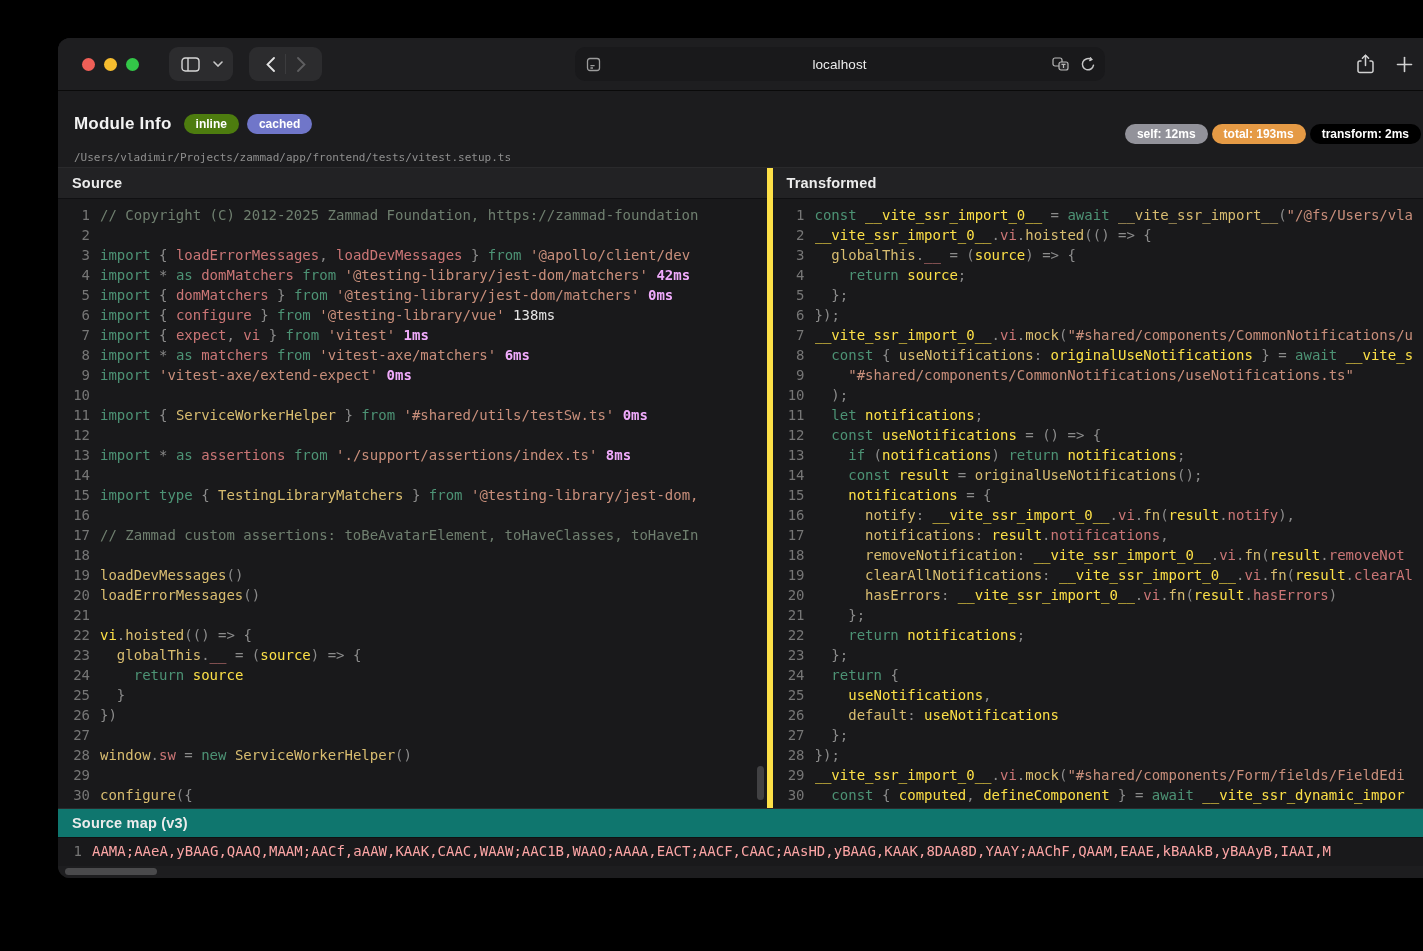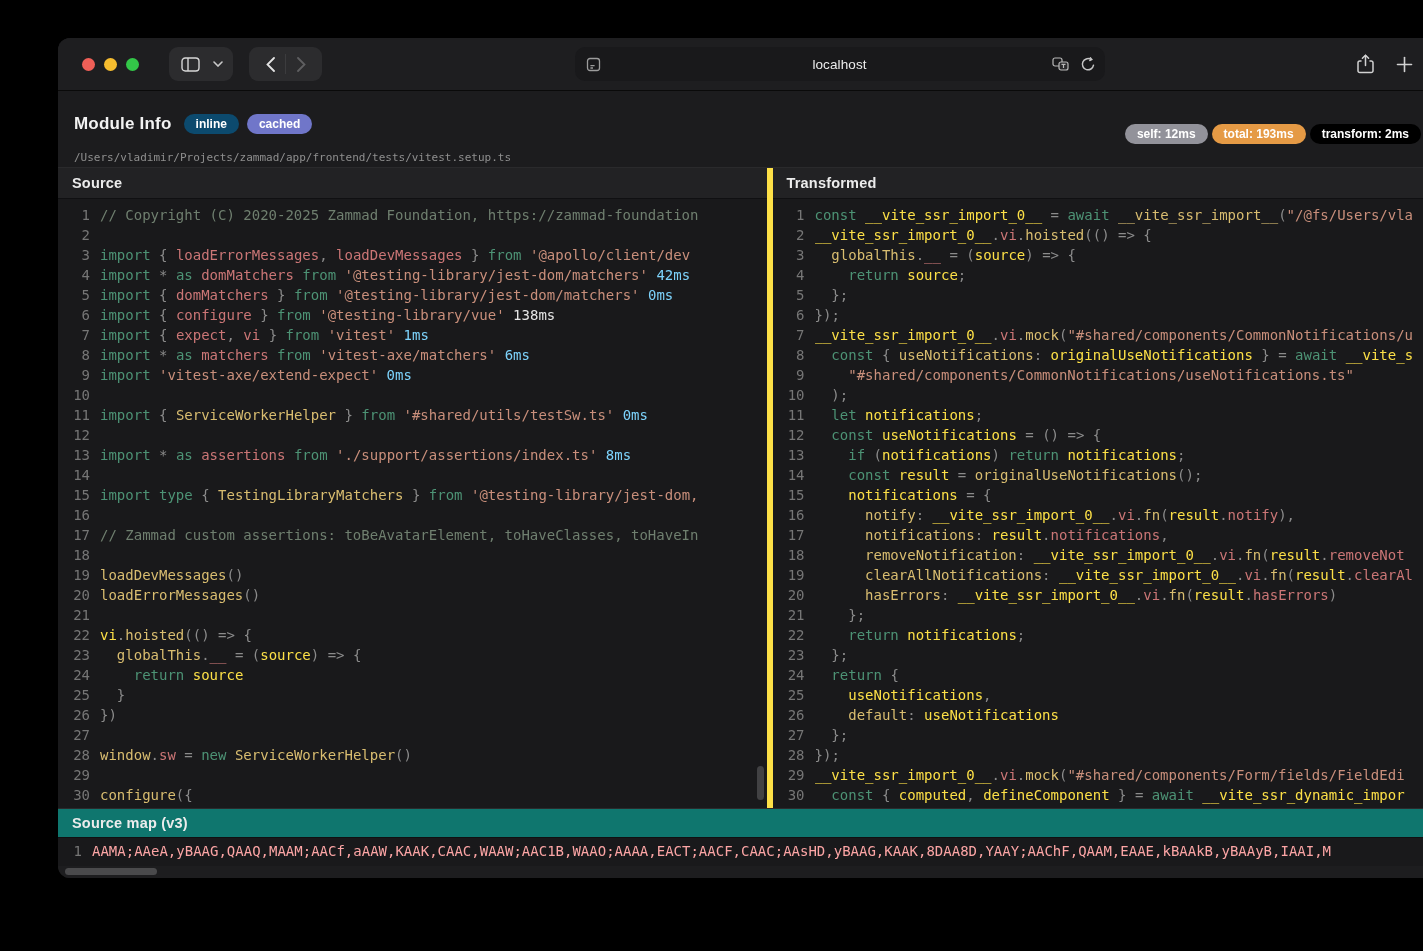--- a/index.html
+++ b/index.html
@@ -77,21 +77,21 @@
   }
   .line{display:flex;height:20px;white-space:pre;}
   .ln{flex:0 0 24px;text-align:right;color:#767676;margin-right:10px;user-select:none;}
   .cd{flex:1 1 auto;overflow:hidden;}
   
   .tk{color:#4d9375;}        
   .ts{color:#c98f7b;}        
   .tf{color:#d9bd70;}        
   .tp{color:#cb7676;}        
   .tv{color:#fde047;}        
-  .tm{color:#7dd3fc;}        
+  .tm{color:#f0abfc;font-weight:bold;}        
   .tw{color:#e5e5e5;}        
   .tc{color:#6f7f6f;}        
   .tu{color:#8b8b8b;}        
   .tmap{color:#fca5a5;}
   
   .vthumb{position:absolute;width:7px;border-radius:4px;background:#414143;right:3px;}
   .vthumb.src{bottom:8px;height:34px;}
   .vthumb.tr{top:5px;height:72px;}
   
   .map-header{
@@ -186,21 +186,21 @@
         <rect x="5.5" y="1.5" width="13" height="11" rx="2.4"></rect>
           <path d="M14.5 16.5H3.3A1.8 1.8 0 0 1 1.5 14.7V5.5"></path>
       </svg>
     </div>
   </div>
 
   <div class="mod-header">
     <div class="mod-row">
       <span class="mod-title">Module Info</span>
       <span id="mod-badges">
-          <span class="badge" style="background: #0c4a6e;">inline</span>
+          <span class="badge" style="background: #4d7c0f;">inline</span>
           <span class="badge" style="background: rgb(112, 118, 201);">cached</span>
         </span>
       <span id="mod-stats">
           <span class="badge" style="background: rgb(146, 146, 154);">self: 12ms</span>
           <span class="badge" style="background: rgb(229, 154, 69);">total: 193ms</span>
           <span class="badge" style="background: #000000;">transform: 2ms</span>
         </span>
       <span class="close-btn">
         <svg class="icn" width="14" height="14" viewBox="0 0 14 14" stroke="#d8d8d8" stroke-width="1.3" stroke-linecap="round">
             <line x1="1" y1="1" x2="13" y2="13"></line>
@@ -208,21 +208,21 @@
           </svg>
       </span>
     </div>
     <div class="mod-path">/Users/vladimir/Projects/zammad/app/frontend/tests/vitest.setup.ts</div>
   </div>
 
   <div class="panels">
     <div class="panel">
       <div class="panel-header">Source</div>
       <div class="panel-body" id="src-code">
-          <div class="line"><span class="ln">1</span><span class="cd"><span class="tc">// Copyright (C) 2020-2025 Zammad Foundation, https://zammad-foundation</span></span></div>
+          <div class="line"><span class="ln">1</span><span class="cd"><span class="tc">// Copyright (C) 2012-2025 Zammad Foundation, https://zammad-foundation</span></span></div>
           <div class="line"><span class="ln">2</span><span class="cd"></span></div>
           <div class="line"><span class="ln">3</span><span class="cd"><span class="tk">import</span> <span class="tu">{</span> <span class="tp">loadErrorMessages</span><span class="tu">,</span> <span class="tp">loadDevMessages</span> <span class="tu">}</span> <span class="tk">from</span> <span class="ts">'@apollo/client/dev</span></span></div>
           <div class="line"><span class="ln">4</span><span class="cd"><span class="tk">import</span> <span class="tu">*</span> <span class="tk">as</span> <span class="tp">domMatchers</span> <span class="tk">from</span> <span class="ts">'@testing-library/jest-dom/matchers'</span> <span class="tm">42ms</span></span></div>
           <div class="line"><span class="ln">5</span><span class="cd"><span class="tk">import</span> <span class="tu">{</span> <span class="tp">domMatchers</span> <span class="tu">}</span> <span class="tk">from</span> <span class="ts">'@testing-library/jest-dom/matchers'</span> <span class="tm">0ms</span></span></div>
           <div class="line"><span class="ln">6</span><span class="cd"><span class="tk">import</span> <span class="tu">{</span> <span class="tp">configure</span> <span class="tu">}</span> <span class="tk">from</span> <span class="ts">'@testing-library/vue'</span> <span class="tw">138ms</span></span></div>
           <div class="line"><span class="ln">7</span><span class="cd"><span class="tk">import</span> <span class="tu">{</span> <span class="tp">expect</span><span class="tu">,</span> <span class="tp">vi</span> <span class="tu">}</span> <span class="tk">from</span> <span class="ts">'vitest'</span> <span class="tm">1ms</span></span></div>
           <div class="line"><span class="ln">8</span><span class="cd"><span class="tk">import</span> <span class="tu">*</span> <span class="tk">as</span> <span class="tp">matchers</span> <span class="tk">from</span> <span class="ts">'vitest-axe/matchers'</span> <span class="tm">6ms</span></span></div>
           <div class="line"><span class="ln">9</span><span class="cd"><span class="tk">import</span> <span class="ts">'vitest-axe/extend-expect'</span> <span class="tm">0ms</span></span></div>
           <div class="line"><span class="ln">10</span><span class="cd"></span></div>
           <div class="line"><span class="ln">11</span><span class="cd"><span class="tk">import</span> <span class="tu">{</span> <span class="tf">ServiceWorkerHelper</span> <span class="tu">}</span> <span class="tk">from</span> <span class="ts">'#shared/utils/testSw.ts'</span> <span class="tm">0ms</span></span></div>

